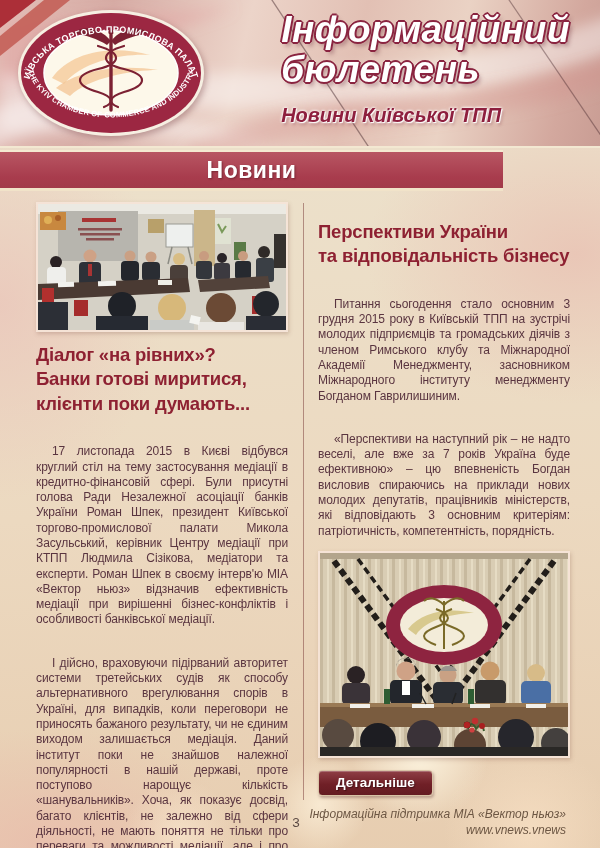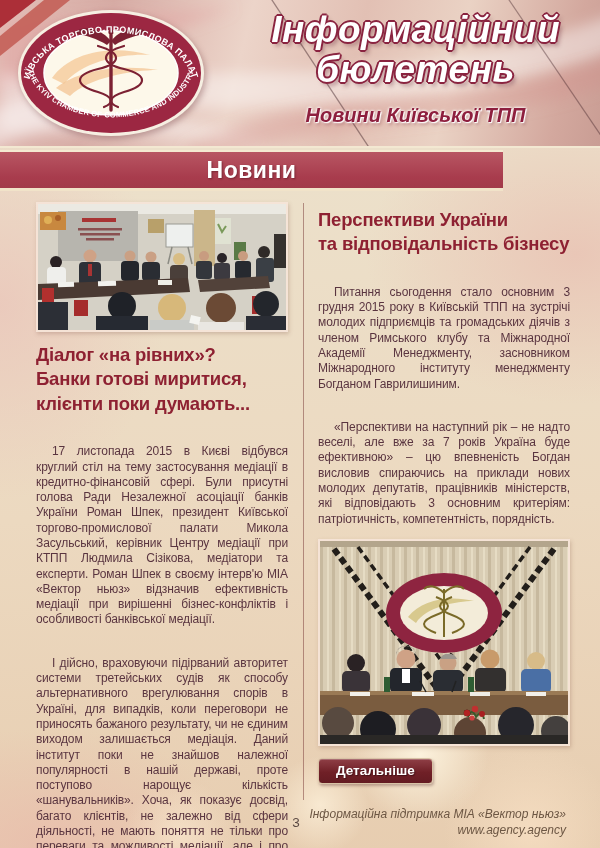--- a/index.html
+++ b/index.html
@@ -21,21 +21,21 @@
   
   .masthead {
     position:absolute; top:0; left:0; width:600px; height:148px; overflow:hidden;
     border-bottom:2px solid #f3e8d2;
     background:
       linear-gradient(104deg, #e3bfb8 0%, #d6aba4 18%, #ecd4c9 40%, #e2c0b4 58%, #ead2c4 74%, #d3a89e 92%, #c99d94 100%);
   }
   .masthead svg.deco { position:absolute; top:0; left:0; }
   .logo-wrap { position:absolute; top:8px; left:16px; width:190px; height:130px;
     filter:drop-shadow(2px 3px 3px rgba(100,40,45,.35)); }
-  .title-block { position:absolute; top:10px; right:40px; text-align:center; }
+  .title-block { position:absolute; top:10px; right:30px; text-align:left; }
   .title-line {
     font-size:37px; font-weight:bold; font-style:italic; line-height:1.08; color:#ffffff;
     letter-spacing:.5px;
     text-shadow:-2px 0 #8a2440, 2px 0 #8a2440, 0 -2px #8a2440, 0 2px #8a2440,
       -1px -1px #8a2440, 1px 1px #8a2440, -1px 1px #8a2440, 1px -1px #8a2440,
       3px 4px 4px rgba(90,20,40,.35);
   }
   .masthead .subtitle {
     margin-top:14px; font-size:20px; font-weight:bold; font-style:italic; color:#8e1f3e;
     text-shadow:0 0 3px #ffffff, 0 0 3px #ffffff, 1px 1px 0 rgba(255,255,255,.85), 2px 3px 3px rgba(120,40,55,.3);
@@ -57,21 +57,21 @@
   .col.right { left:318px; top:200px; }
   .column-divider { position:absolute; left:303px; top:203px; width:1px; height:597px;
     background:rgba(130,70,65,.55); }
 
   figure.photo { border:2px solid rgba(246,228,216,.9); line-height:0;
     box-shadow:1px 2px 4px rgba(120,70,60,.25); }
   figure.photo svg { display:block; }
 
   h2.headline { margin-top:11px; font-size:18.5px; line-height:1.32; font-weight:bold;
     color:#8e2132; letter-spacing:-.2px; }
-  .col.right h2.headline { margin-top:8px; }
+  .col.right h2.headline { margin-top:20px; }
 
   .body-text { margin-top:7px; }
   .body-text p {
     font-size:12px; line-height:15.3px; color:#5a3540; text-align:justify;
     text-indent:16px; letter-spacing:-.1px;margin-top:28px;
   }
 
   .btn {
     display:inline-block; margin-top:9px; padding:4px 17px 5px;
     font-size:13.5px; font-weight:bold; color:#fff; text-decoration:none; cursor:pointer;
@@ -311,16 +311,16 @@
         </g>
       </svg>
     </figure>
 
     <a class="btn" style="margin-top:12px">Детальніше</a>
   </section>
 
   <div class="page-number">3</div>
   <div class="footer-credit">
     <div>Інформаційна підтримка МІА «Вектор ньюз»</div>
-    <div>www.agency.agency</div>
+    <div>www.vnews.vnews</div>
   </div>
 
 </div>
 
 </body></html>

